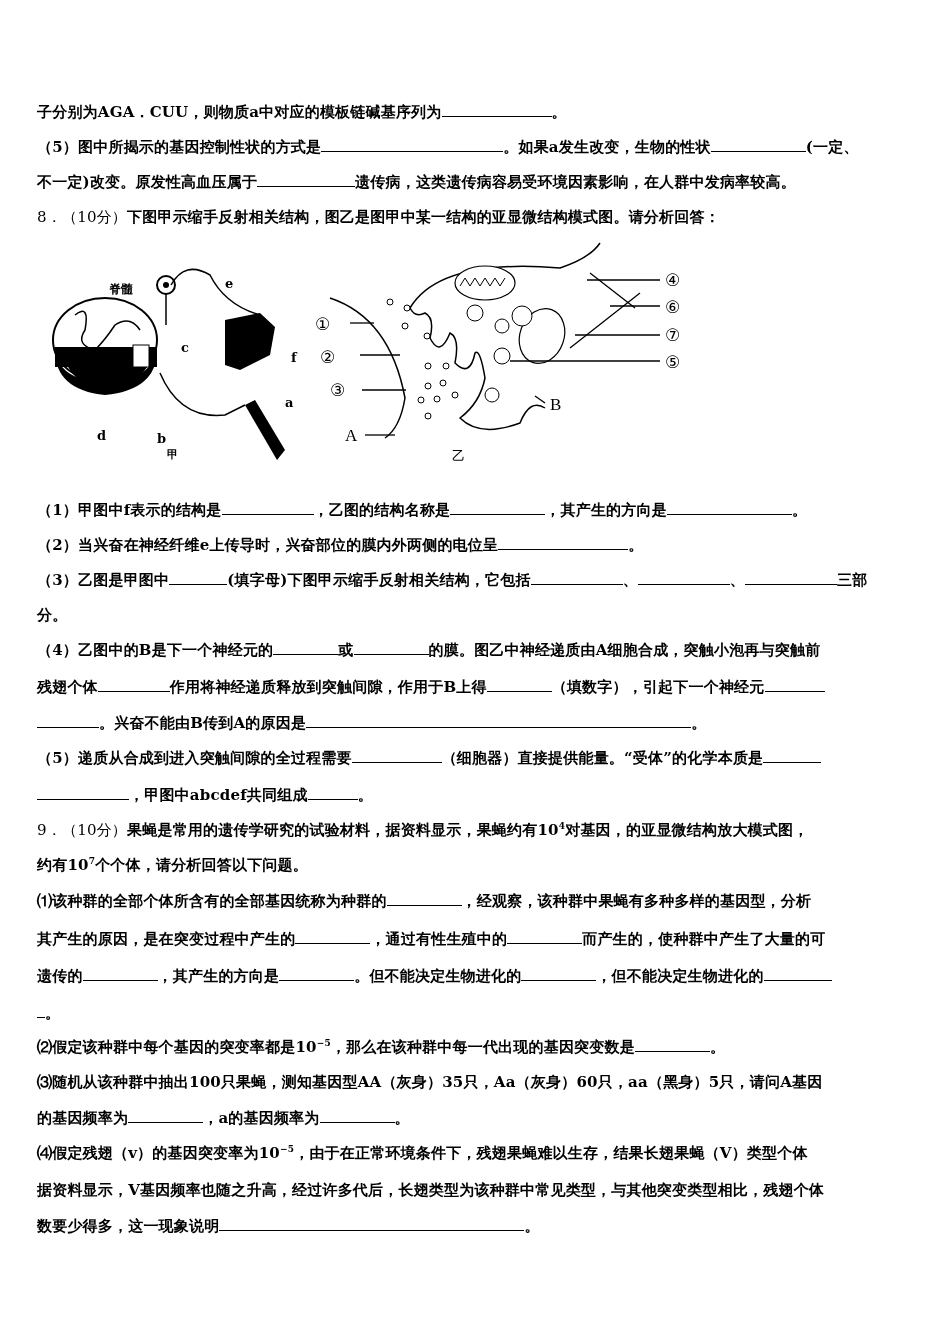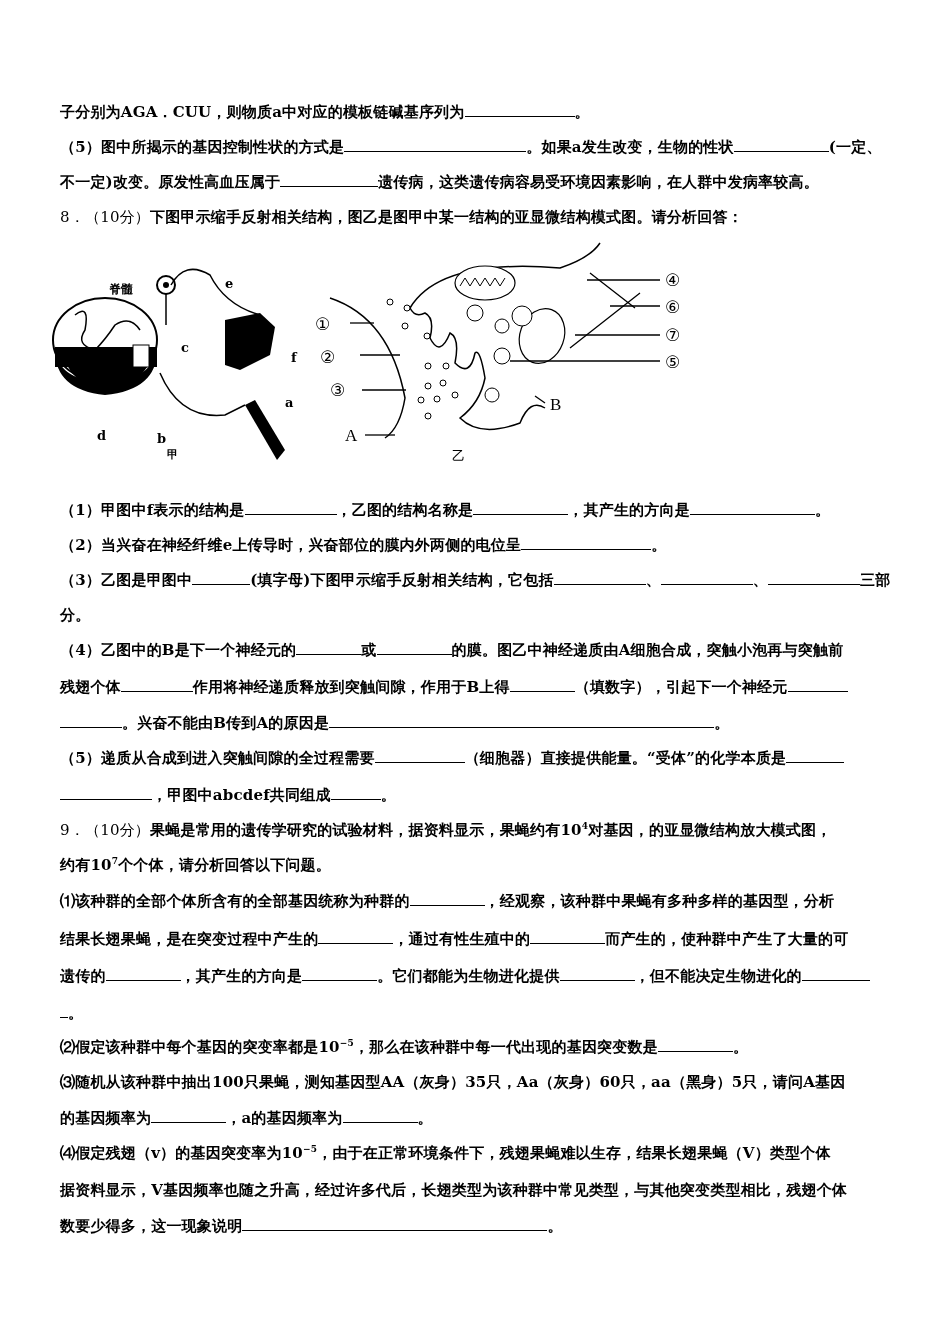--- a/index.html
+++ b/index.html
@@ -1,18 +1,18 @@
 <!DOCTYPE html>
 <html><head>
 <meta charset="utf-8">
 <style>
   html, body { margin: 0; padding: 0; background: #ffffff; }
   body { width: 950px; height: 1344px; position: relative; overflow: hidden;
          font-family: "DejaVu Serif", "Liberation Serif", serif; color: #000; }
-  .line { position: absolute; left: 60px; font-size: 15px; font-weight: bold; white-space: nowrap; line-height: 20px; letter-spacing: 0.2px; text-align: right; }
+  .line { position: absolute; left: 37px; font-size: 15px; font-weight: bold; white-space: nowrap; line-height: 20px; letter-spacing: 0.2px; text-align: right; }
   .qnum { font-weight: normal; }
   .blank { display: inline-block; border-bottom: 1px solid #000; height: 14px; vertical-align: baseline; }
   sup { font-size: 9px; line-height: 0; }
   .fig { position: absolute; }
 </style>
 </head>
 <body>
 
 <div class="line" style="top:102px">
   <span>子分别为AGA．CUU，则物质a中对应的模板链碱基序列为</span><span class="blank" style="width:110px"></span><span>。</span>
@@ -140,24 +140,24 @@
 <div class="line" style="top:820px">
   <span class="qnum">9．（10分）</span><span>果蝇是常用的遗传学研究的试验材料，据资料显示，果蝇约有10</span><sup>4</sup><span>对基因，的亚显微结构放大模式图，</span>
 </div>
 <div class="line" style="top:855px">
   <span>约有10</span><sup>7</sup><span>个个体，请分析回答以下问题。</span>
 </div>
 <div class="line" style="top:891px">
   <span>⑴该种群的全部个体所含有的全部基因统称为种群的</span><span class="blank" style="width:75px"></span><span>，经观察，该种群中果蝇有多种多样的基因型，分析</span>
 </div>
 <div class="line" style="top:929px">
-  <span>结果长翅果蝇，是在突变过程中产生的</span><span class="blank" style="width:75px"></span><span>，通过有性生殖中的</span><span class="blank" style="width:75px"></span><span>而产生的，使种群中产生了大量的可</span>
+  <span>其产生的原因，是在突变过程中产生的</span><span class="blank" style="width:75px"></span><span>，通过有性生殖中的</span><span class="blank" style="width:75px"></span><span>而产生的，使种群中产生了大量的可</span>
 </div>
 <div class="line" style="top:966px">
-  <span>遗传的</span><span class="blank" style="width:75px"></span><span>，其产生的方向是</span><span class="blank" style="width:75px"></span><span>。它们都能为生物进化提供</span><span class="blank" style="width:75px"></span><span>，但不能决定生物进化的</span><span class="blank" style="width:68px"></span>
+  <span>遗传的</span><span class="blank" style="width:75px"></span><span>，其产生的方向是</span><span class="blank" style="width:75px"></span><span>。但不能决定生物进化的</span><span class="blank" style="width:75px"></span><span>，但不能决定生物进化的</span><span class="blank" style="width:68px"></span>
 </div>
 <div class="line" style="top:1003px">
   <span class="blank" style="width:8px"></span><span>。</span>
 </div>
 <div class="line" style="top:1037px">
   <span>⑵假定该种群中每个基因的突变率都是10</span><sup>−5</sup><span>，那么在该种群中每一代出现的基因突变数是</span><span class="blank" style="width:75px"></span><span>。</span>
 </div>
 <div class="line" style="top:1072px">
   <span>⑶随机从该种群中抽出100只果蝇，测知基因型AA（灰身）35只，Aa（灰身）60只，aa（黑身）5只，请问A基因</span>
 </div>

